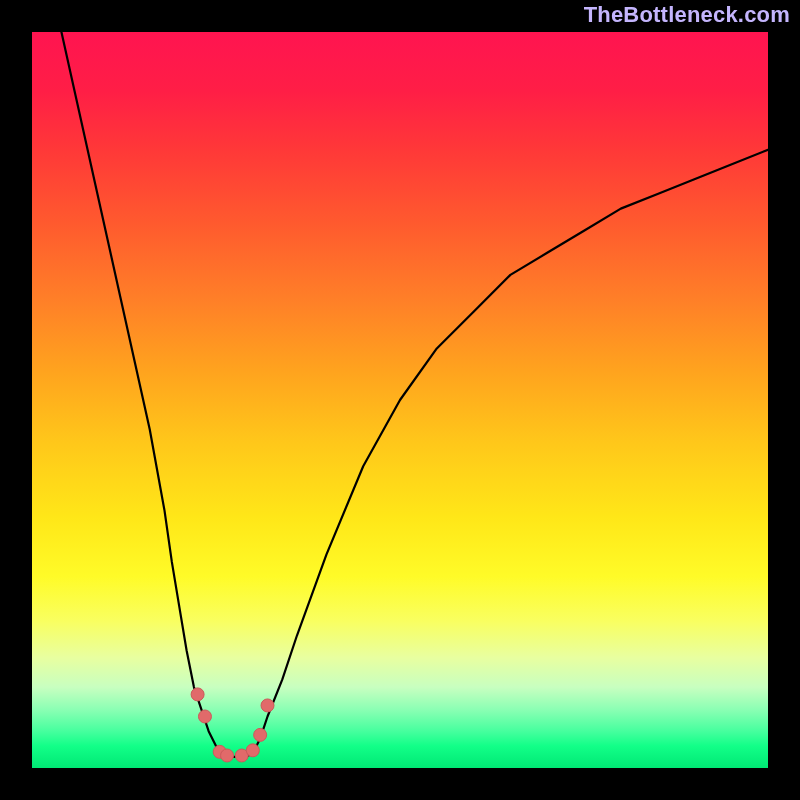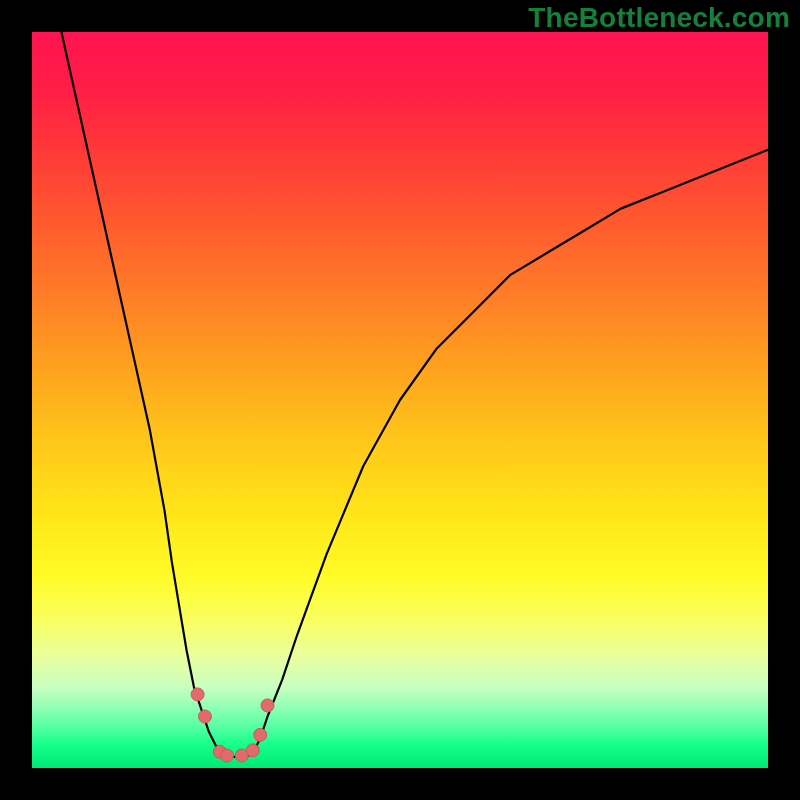--- a/index.html
+++ b/index.html
@@ -41,23 +41,23 @@
       #46ff9e 95%,
       #12ff88 97%,
       #00e874 100%
     );
   }
   .watermark {
     position: absolute;
     top: 2px;
     right: 10px;
     font-family: Arial, Helvetica, sans-serif;
-    font-size: 28px;
+    font-size: 22px;
     font-weight: 600;
-    color: #15803d;
+    color: #c4b5fd;
     letter-spacing: 0.2px;
     user-select: none;
   }
   svg.curve {
     position: absolute;
     left: 0;
     top: 0;
     width: 736px;
     height: 736px;
   }

